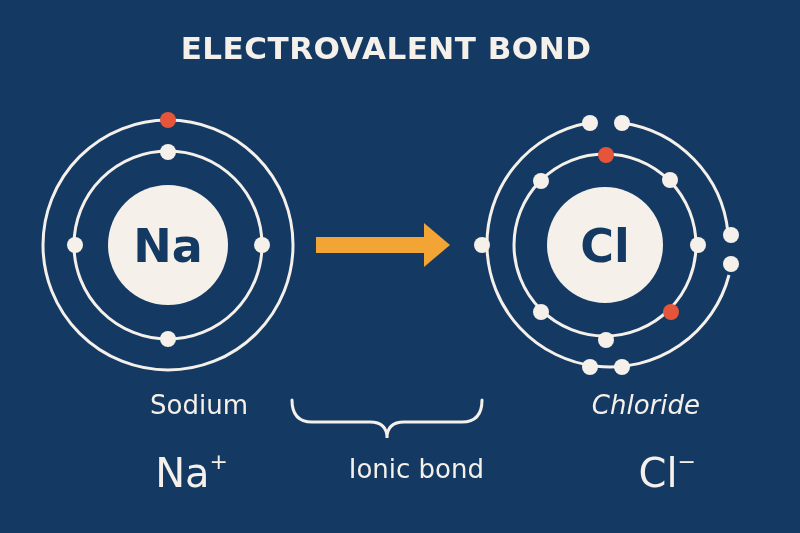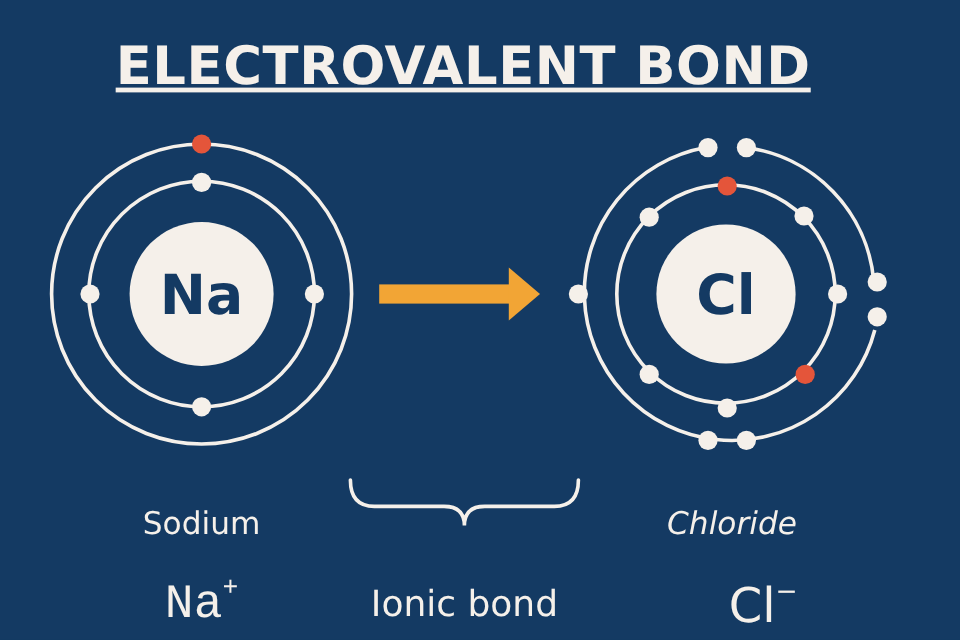--- a/index.html
+++ b/index.html
@@ -5,34 +5,32 @@
     html, body { margin: 0; padding: 0; }
     body {
       width: 800px; height: 533px; overflow: hidden;
       background: #143a63;
       font-family: "Liberation Sans", "DejaVu Sans", sans-serif;
       position: relative;
     }
     .title {
       position: absolute; left: 0; top: 30px; width: 772px;
       text-align: center;
-      color: #f5f0ea; font-weight: 700; font-size: 44px; letter-spacing: 0.5px;
+      color: #f5f0ea; font-weight: 700; font-size: 31px; letter-spacing: 0.5px;
       font-family: "DejaVu Sans", sans-serif;
-      text-decoration: underline;
     }
     svg.diagram { position: absolute; left: 0; top: 0; }
     .label {
-      position: absolute; color: #f5f0ea; text-align: center;
+      position: absolute; color: #f5f0ea; text-align: right;
       font-family: "DejaVu Sans", sans-serif;
-      margin-top: 32px;
     }
     .name { font-size: 26px; top: 390px; }
     .ion { font-size: 40px; top: 450px; }
     .ion sup { font-size: 22px; position: relative; top: -4px; }
-    .bond-label { font-size: 30px; top: 454px; }
+    .bond-label { font-size: 26px; top: 454px; }
   </style>
 </head>
 <body>
 
 <div class="title">ELECTROVALENT BOND</div>
 
 <svg class="diagram" width="800" height="533" viewBox="0 0 800 533">
 
   <g>
     <circle cx="168" cy="245" r="125" fill="none" stroke="#f5f0ea" stroke-width="3"></circle>
@@ -77,16 +75,16 @@
     <circle cx="590" cy="367" r="8" fill="#f5f0ea"></circle>
     <circle cx="622" cy="367" r="8" fill="#f5f0ea"></circle>
   </g>
 
   <path d="M 292 400 Q 292 422 312 422 L 370 422 Q 387 422 387 438 Q 387 422 404 422 L 462 422 Q 482 422 482 400" fill="none" stroke="#f5f0ea" stroke-width="3" stroke-linecap="round"></path>
 </svg>
 
 <div class="label name" style="left:88px;width:160px;">Sodium</div>
 <div class="label name" style="left:520px;width:180px;font-style:italic;">Chloride</div>
 
-<div class="label ion" style="left:108px;width:120px;font-family:Liberation Mono, monospace;"><span>Na</span><sup>+</sup></div>
+<div class="label ion" style="left:108px;width:120px;"><span>Na</span><sup>+</sup></div>
 <div class="label ion" style="left:576px;width:120px;"><span>Cl</span><sup>−</sup></div>
 
 <div class="label bond-label" style="left:290px;width:194px;">Ionic bond</div>
 
 </body></html>

